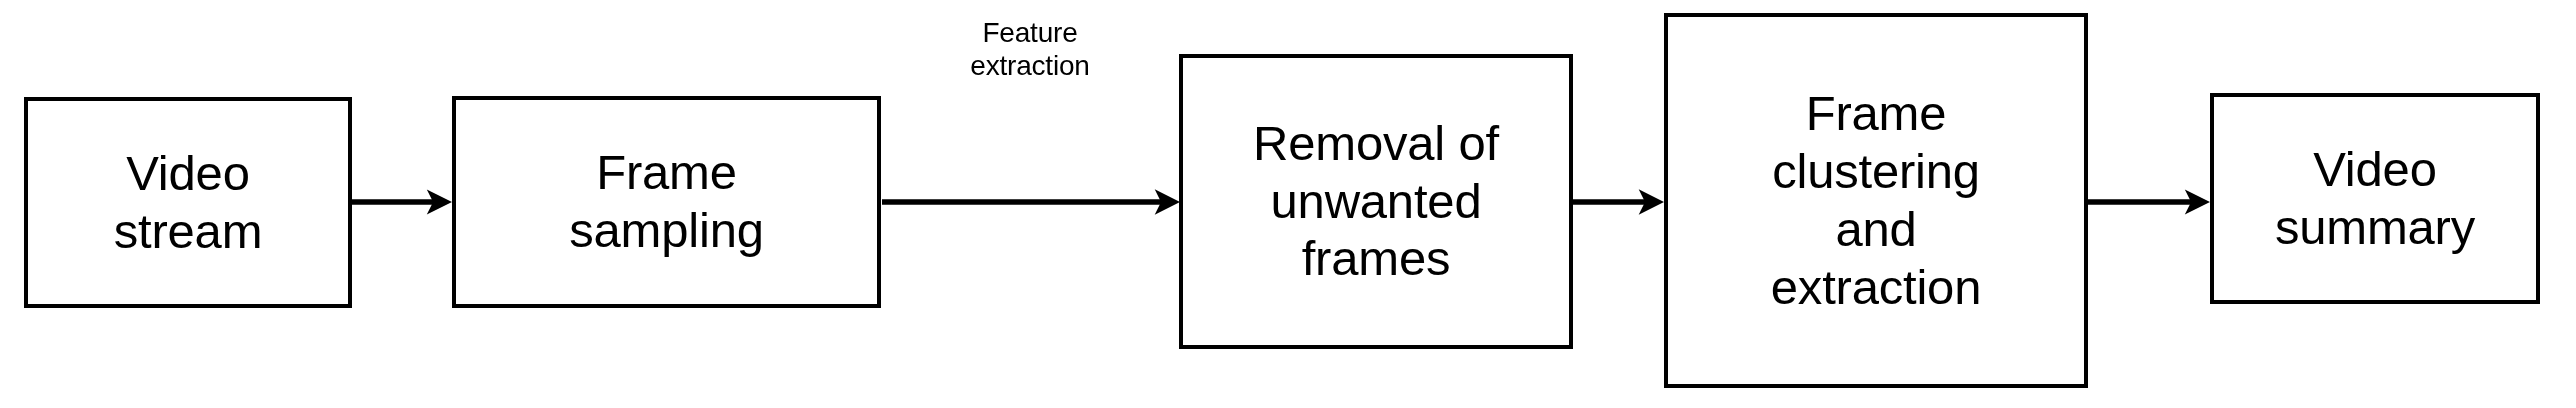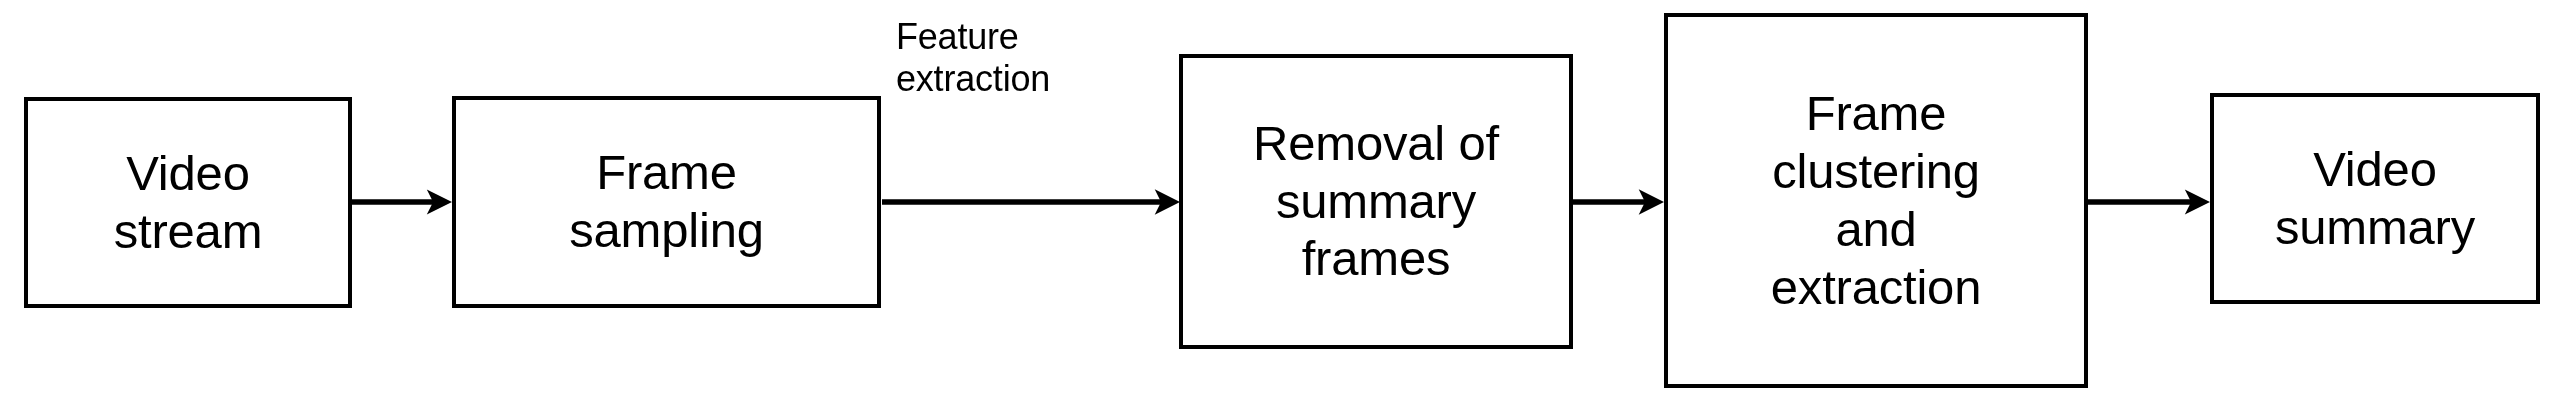--- a/index.html
+++ b/index.html
@@ -40,23 +40,23 @@
   .edge {
     position: absolute;
     height: 32px;
     display: block;
   }
   .edge svg { display: block; overflow: visible; }
 
   .edge-label {
     position: absolute;
     color: #000000;
-    font-size: 36px;
+    font-size: 28px;
     line-height: 1.18;
-    text-align: left;
+    text-align: center;
     white-space: pre-line;
     letter-spacing: -0.2px;
   }
   #edge-label-feature-extraction {
     left: 896px;
     top: 16px;
     width: 268px;
   }
 </style>
 </head>
@@ -81,21 +81,21 @@
 extraction</div>
 
   <div class="edge" id="edge-2" style="left:882px; top:186px; width:298px;">
     <svg width="298" height="32" viewBox="0 0 377 40" aria-hidden="true">
       <line x1="0" y1="20" x2="362" y2="20" stroke="#000000" stroke-width="7"></line>
       <path d="M 377 20 L 345 36 L 353 20 L 345 4 Z" fill="#000000"></path>
     </svg>
   </div>
 
   <div class="node" id="node-removal">Removal of
-summary
+unwanted
 frames</div>
 
   <div class="edge" id="edge-3" style="left:1573px; top:186px; width:91px;">
     <svg width="91" height="32" viewBox="0 0 115 40" aria-hidden="true">
       <line x1="0" y1="20" x2="100" y2="20" stroke="#000000" stroke-width="7"></line>
       <path d="M 115 20 L 83 36 L 91 20 L 83 4 Z" fill="#000000"></path>
     </svg>
   </div>
 
   <div class="node" id="node-clustering">Frame

